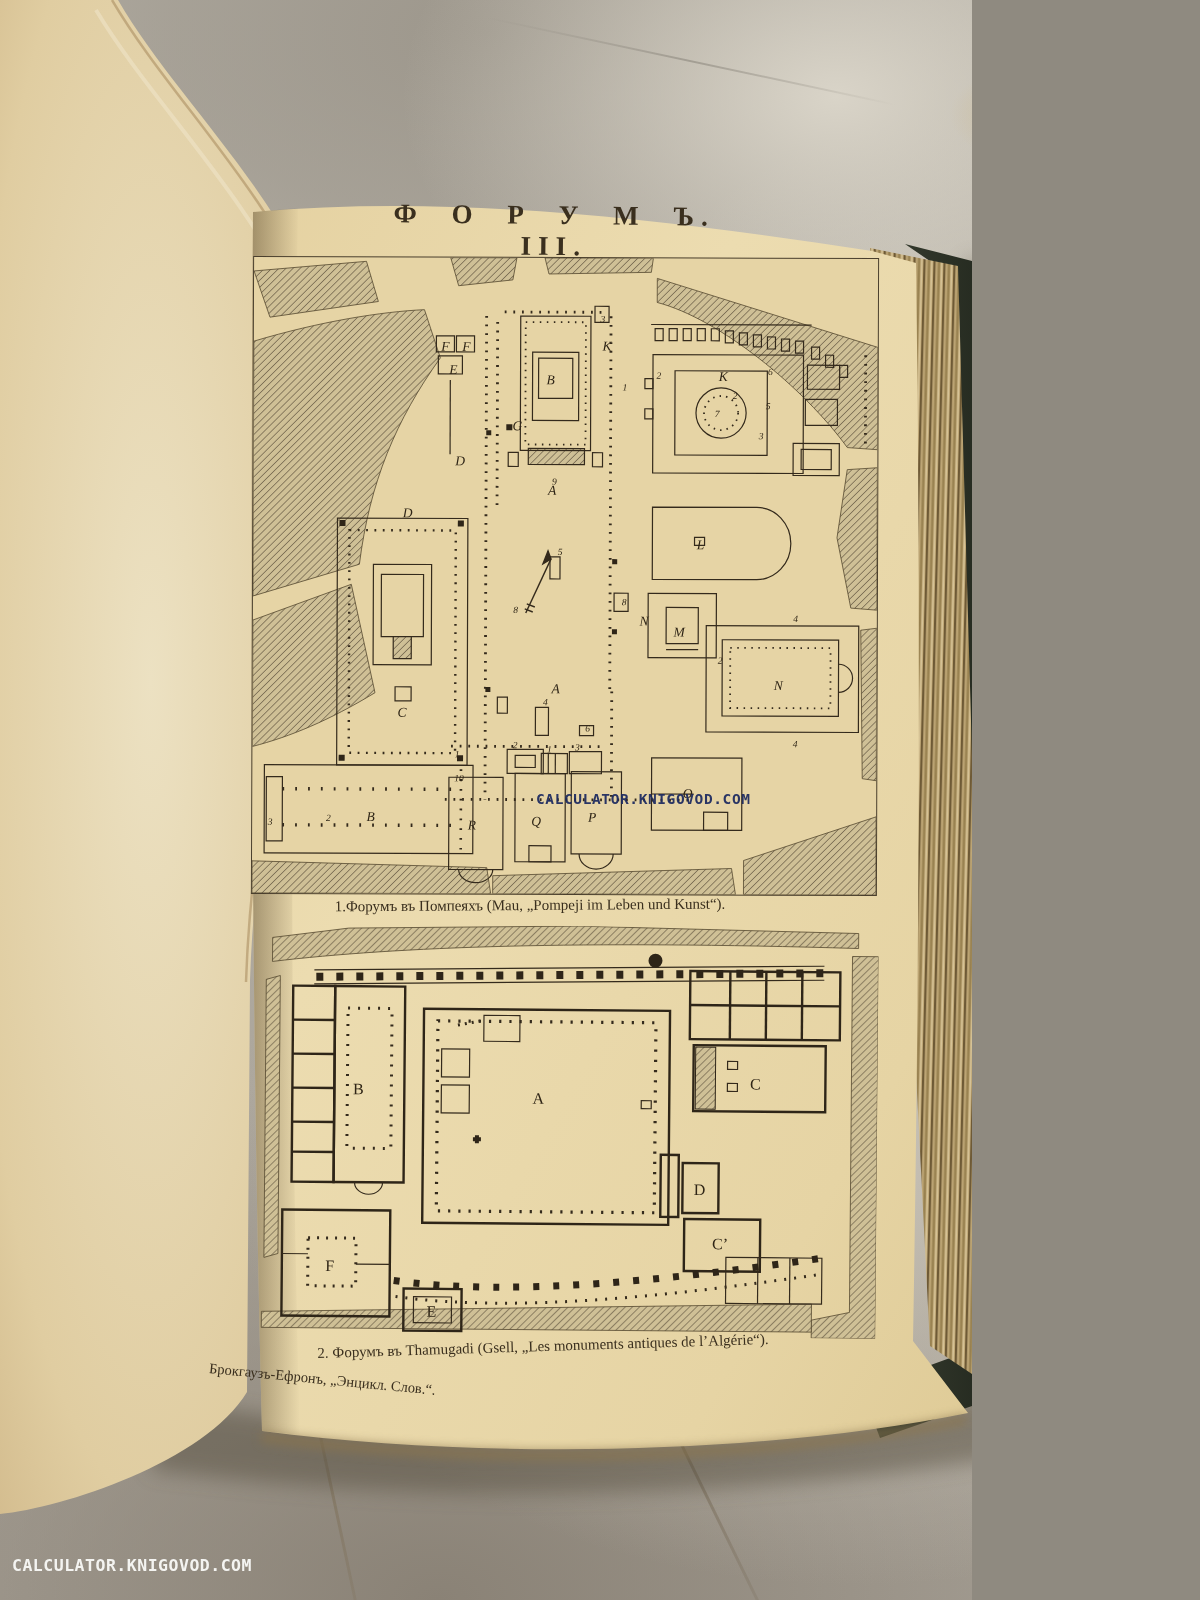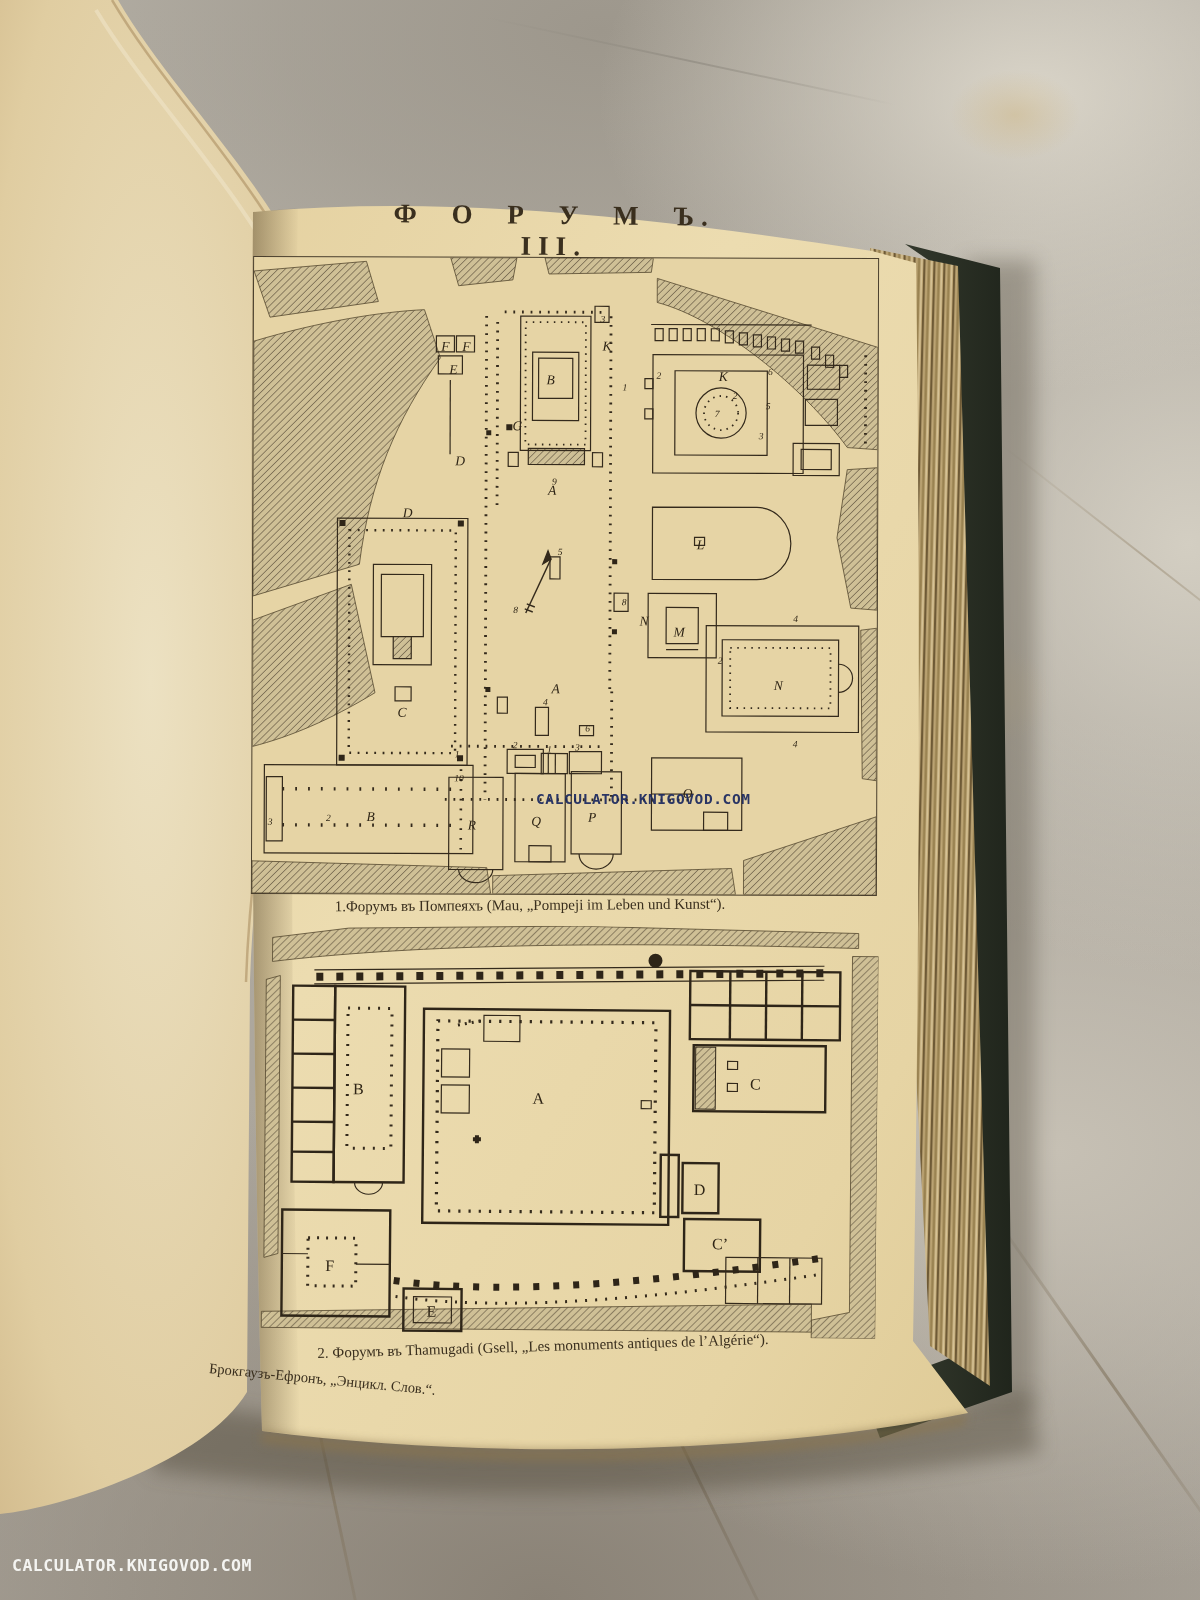--- a/index.html
+++ b/index.html
@@ -1,16 +1,16 @@
 <!DOCTYPE html>
 <html><head>
 <meta charset="utf-8">
 <style>
   html,body{margin:0;padding:0;background:#8f8a80;}
-  .scene{position:relative;width:1200px;height:1600px;overflow:hidden;
+  .scene{position:relative;width:972px;height:1600px;overflow:hidden;
     background:
       radial-gradient(620px 420px at 86% 6%, #d9d4c8 0%, rgba(217,212,200,0) 70%),
       radial-gradient(560px 600px at 99% 34%, #d3cec2 0%, rgba(211,206,194,0) 72%),
       radial-gradient(700px 420px at 50% 2%, #9d978c 0%, rgba(157,151,140,.55) 45%, rgba(157,151,140,0) 78%),
       radial-gradient(900px 620px at 88% 72%, #c6c0b4 0%, rgba(198,192,180,0) 70%),
       radial-gradient(1100px 700px at 45% 100%, #8a8276 0%, rgba(138,130,118,0) 75%),
       linear-gradient(#b2ada3,#aaa49a);
     font-family:"Liberation Serif","DejaVu Serif",serif;}
   .vein{position:absolute;pointer-events:none;}
   .layer{position:absolute;left:0;top:0;width:1200px;height:1600px;}

